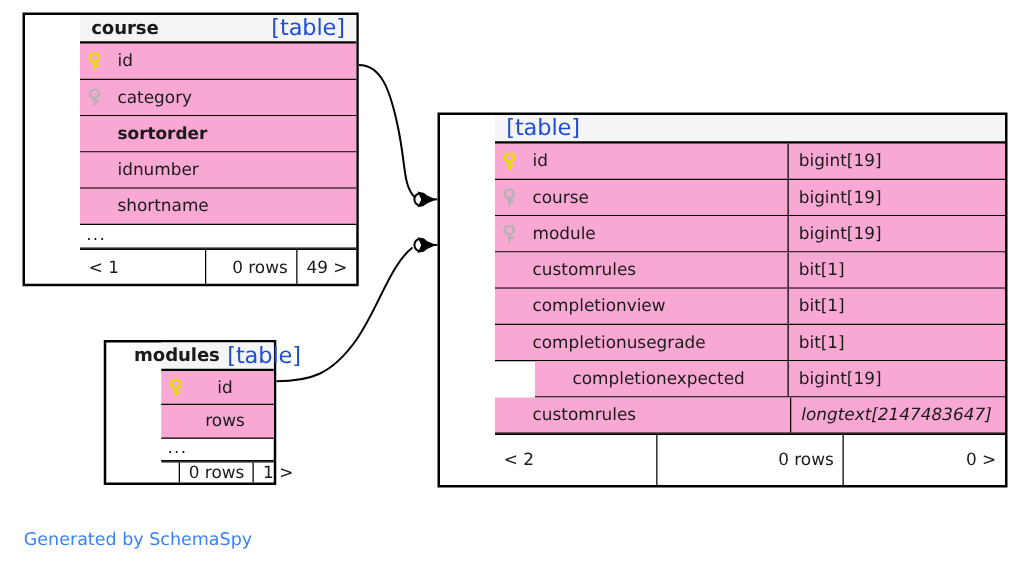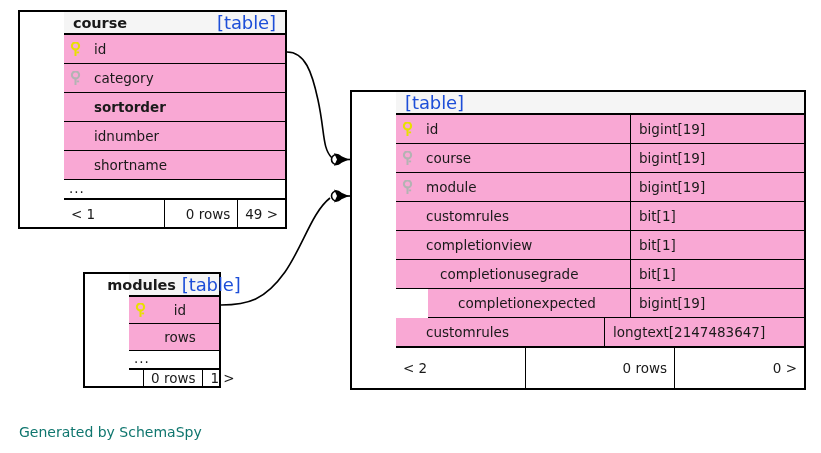--- a/index.html
+++ b/index.html
@@ -135,21 +135,21 @@
     white-space: nowrap;
   }
   .foot-cell.l { justify-content: flex-start; }
   .foot-cell.r { justify-content: flex-end; }
   .foot-cell.divl { border-left: 1.5px solid #000000; }
 
   
   #caption {
     position: absolute;
     font-size: 14px;
-    color: #0f766e;
+    color: #3b82f6;
     white-space: nowrap;
   }
 </style>
 </head>
 <body>
 
 <div id="canvas">
 
   <svg id="edges" viewBox="0 0 821 453" width="821" height="453">
 
@@ -300,36 +300,36 @@
       <span class="cell-name">customrules</span>
       <span class="cell-type" style="width:174px;">bit[1]</span>
     </div>
 
     <div class="tbl-row" style="height:29px;">
       <span class="keyslot"></span>
       <span class="cell-name">completionview</span>
       <span class="cell-type" style="width:174px;">bit[1]</span>
     </div>
 
-    <div class="tbl-row" style="height:29px;gap:14px;">
+    <div class="tbl-row" style="height:29px;">
       <span class="keyslot"></span>
       <span class="cell-name">completionusegrade</span>
       <span class="cell-type" style="width:174px;">bit[1]</span>
     </div>
 
     <div class="tbl-row" style="height:29px;margin-left:32px;">
       <span class="keyslot"></span>
       <span class="cell-name">completionexpected</span>
       <span class="cell-type" style="width:174px;">bigint[19]</span>
     </div>
 
     <div class="tbl-row" style="height:29px;">
       <span class="keyslot"></span>
       <span class="cell-name">customrules</span>
-      <span class="cell-type" style="width:200px;">longtext[2147483647]</span>
+      <span class="cell-type" style="width:172px;font-style:italic;">longtext[2147483647]</span>
     </div>
 
     <div class="tbl-footer">
       <span class="foot-cell l" style="width:129px;">&lt; 2</span>
       <span class="foot-cell r divl" style="width:149px;">0 rows</span>
       <span class="foot-cell r divl" style="flex:1 1 auto;">0 &gt;</span>
     </div>
   </div>
 
   <div id="caption" style="left:19px; top:424px;">Generated by SchemaSpy</div>

